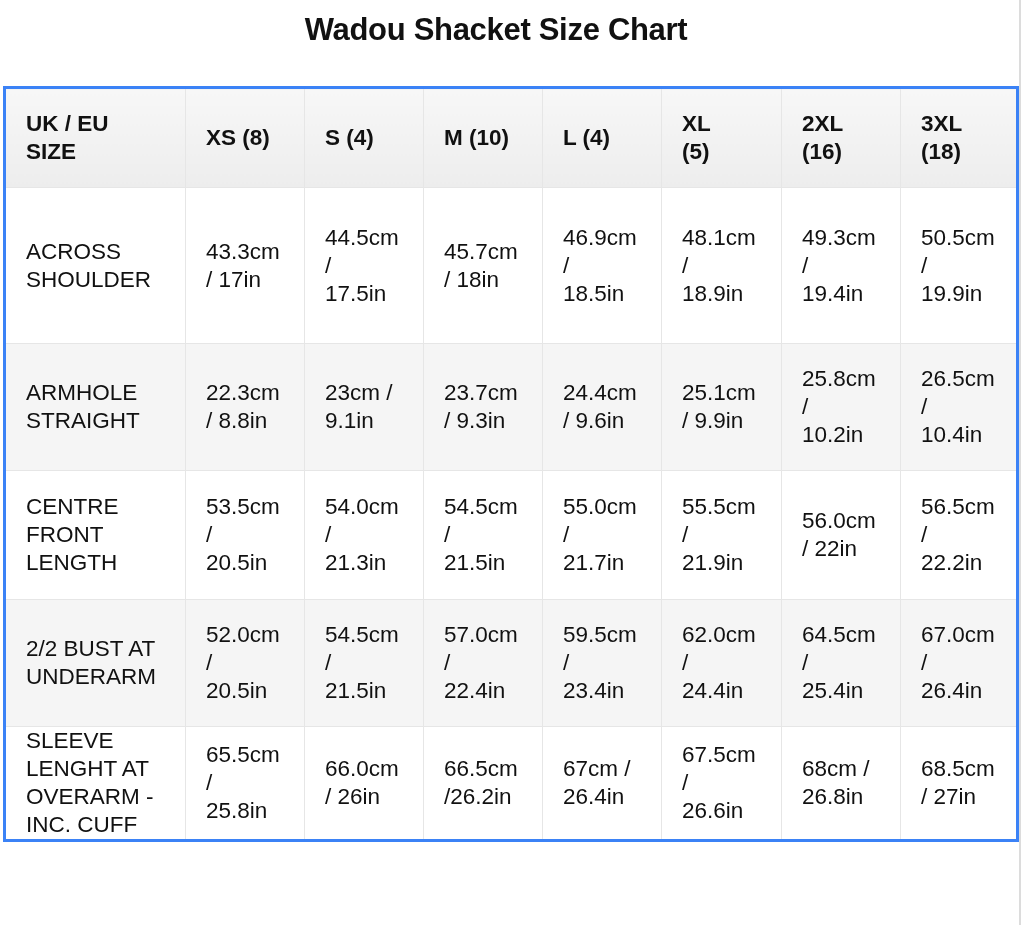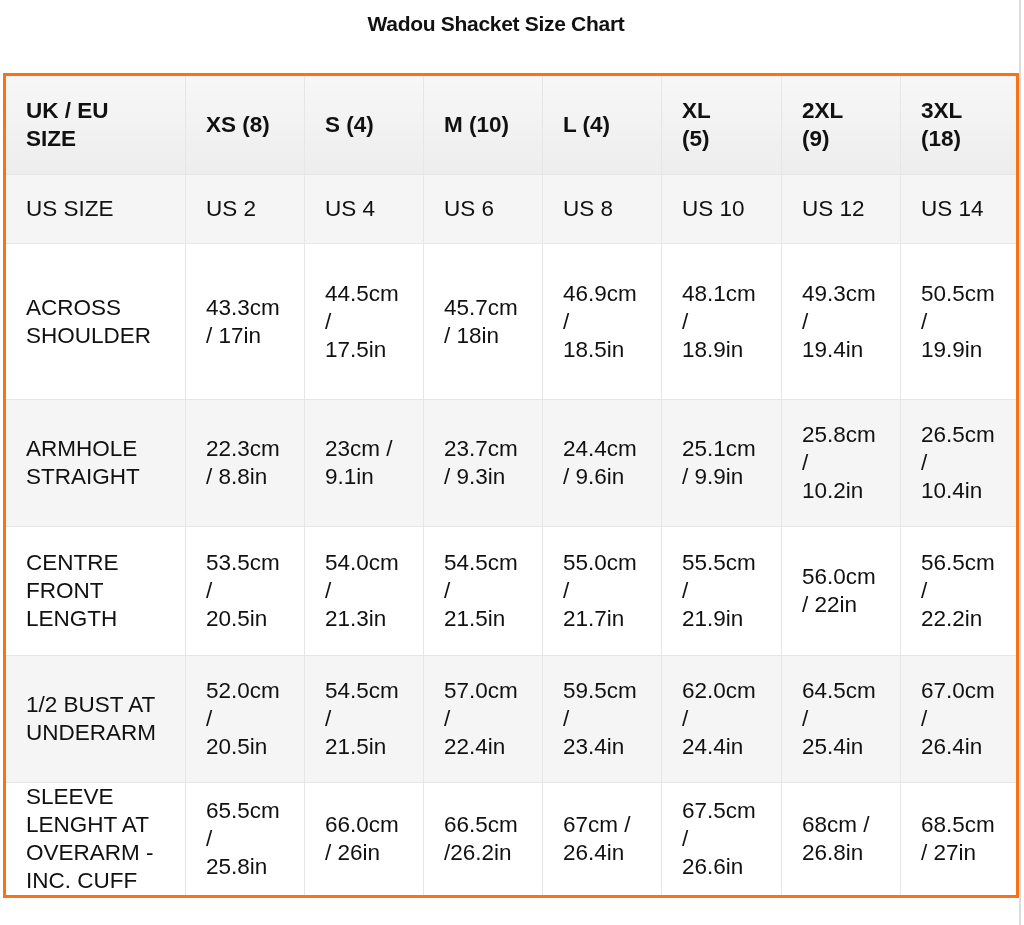--- a/index.html
+++ b/index.html
@@ -6,27 +6,27 @@
   body {
     width: 1024px; height: 925px; position: relative; overflow: hidden;
     font-family: "Liberation Sans", sans-serif; color: #111111;
   }
   .page-edge {
     position: absolute; left: 1019px; top: 0; width: 2px; height: 925px;
     background: #dcdcdc;
   }
   .title {
     position: absolute; left: 0; top: 12px; width: 992px;
-    text-align: center; font-weight: bold; font-size: 21px; letter-spacing: -0.3px;
+    text-align: center; font-weight: bold; font-size: 31px; letter-spacing: -0.3px;
     color: #111;
   }
   table.size-table {
-    position: absolute; left: 3px; top: 73px;
+    position: absolute; left: 3px; top: 86px;
     border-collapse: collapse;
-    border: 3px solid #f97316;
+    border: 3px solid #3b82f6;
     table-layout: fixed;
   }
   .size-table td, .size-table th {
     border: 1px solid #e6e6e6;
     padding: 0 0 0 20px;
     vertical-align: middle;
     text-align: left;
     font-size: 22.5px;
     line-height: 28px;
     font-weight: normal;
@@ -75,55 +75,29 @@
         </th>
       <th>
           <span class="cell-text">L (4)</span>
         </th>
       <th>
           <span class="cell-text">XL
 (5)</span>
         </th>
       <th>
           <span class="cell-text">2XL
-(9)</span>
+(16)</span>
         </th>
       <th>
           <span class="cell-text">3XL
 (18)</span>
         </th>
     </tr>
   </thead>
   <tbody>
-    <tr class="stripe" style="height:69px">
-      <td>
-          <span class="cell-text">US SIZE</span>
-        </td>
-      <td>
-          <span class="cell-text">US 2</span>
-        </td>
-      <td>
-          <span class="cell-text">US 4</span>
-        </td>
-      <td>
-          <span class="cell-text">US 6</span>
-        </td>
-      <td>
-          <span class="cell-text">US 8</span>
-        </td>
-      <td>
-          <span class="cell-text">US 10</span>
-        </td>
-      <td>
-          <span class="cell-text">US 12</span>
-        </td>
-      <td>
-          <span class="cell-text">US 14</span>
-        </td>
-    </tr>
     <tr class="plain" style="height:156px">
       <td>
           <span class="cell-text">ACROSS
 SHOULDER</span>
         </td>
       <td>
           <span class="cell-text">43.3cm
 / 17in</span>
         </td>
       <td>
@@ -228,21 +202,21 @@
 / 22in</span>
         </td>
       <td>
           <span class="cell-text">56.5cm
 /
 22.2in</span>
         </td>
     </tr>
     <tr class="stripe" style="height:127px">
       <td>
-          <span class="cell-text">1/2 BUST AT
+          <span class="cell-text">2/2 BUST AT
 UNDERARM</span>
         </td>
       <td>
           <span class="cell-text">52.0cm
 /
 20.5in</span>
         </td>
       <td>
           <span class="cell-text">54.5cm
 /

